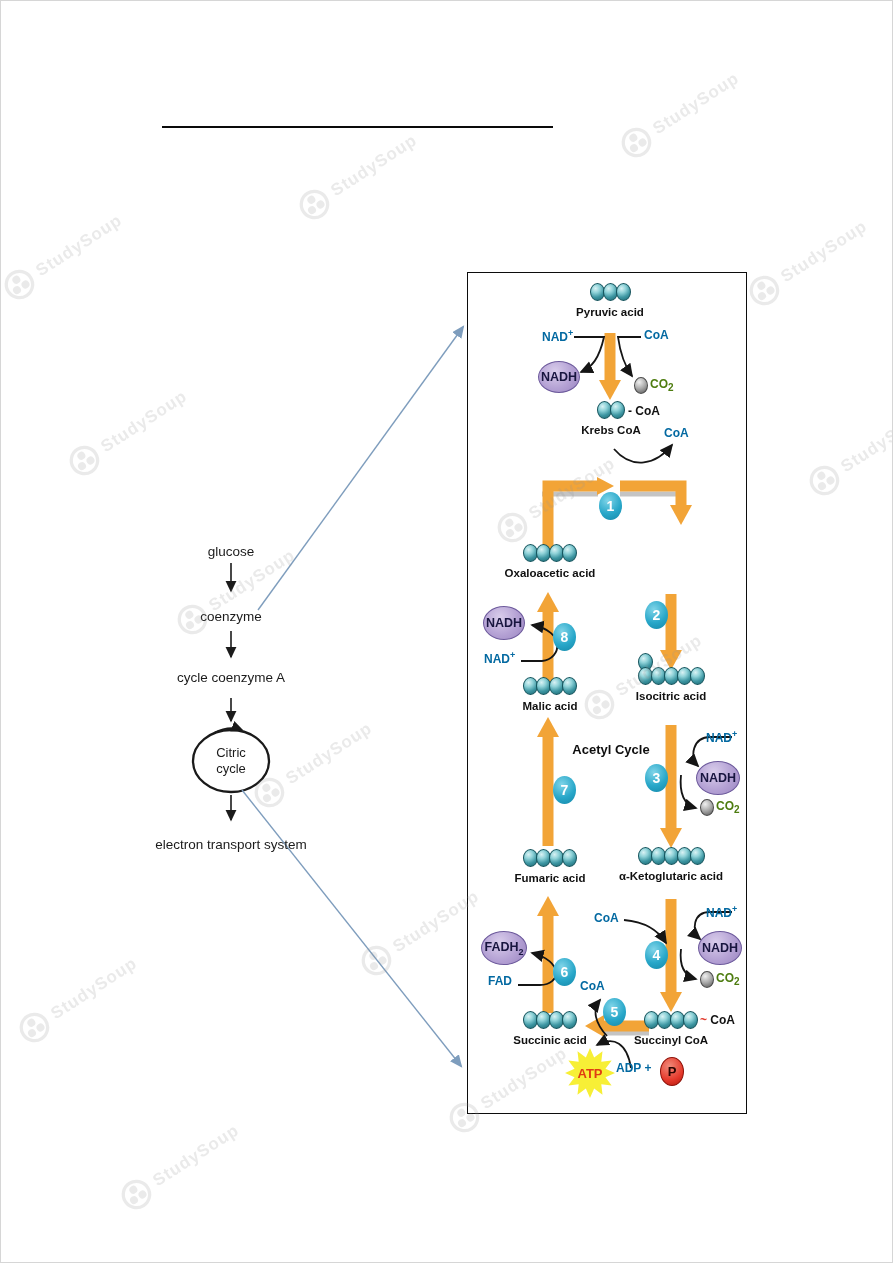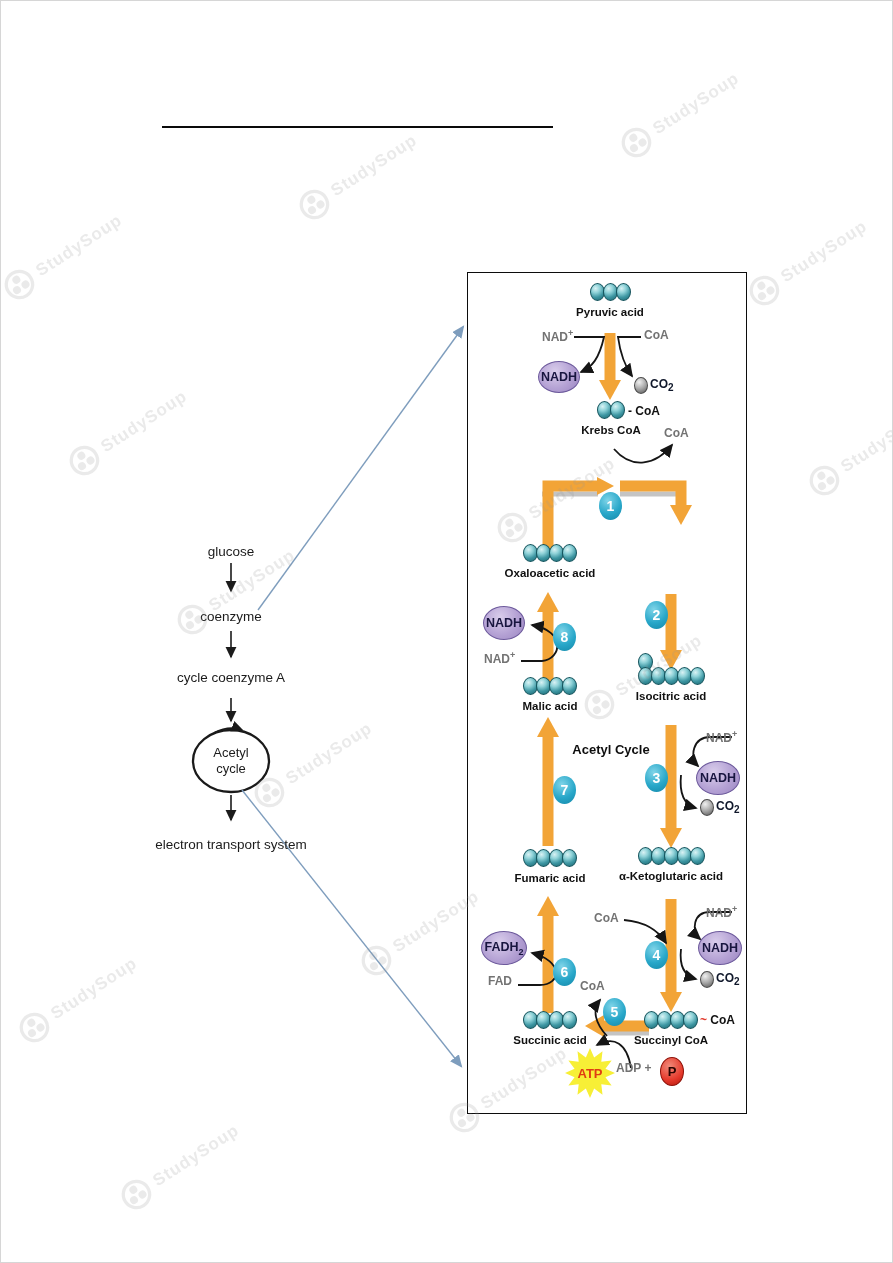--- a/index.html
+++ b/index.html
@@ -30,34 +30,34 @@
 
   .mol{position:absolute;display:flex;flex-direction:column;align-items:center;z-index:3;}
   .ballrow{display:flex;}
   .ballrow.top{margin-bottom:-4px;}
   .ball{width:15px;height:18px;border-radius:50%;box-sizing:border-box;
       background:radial-gradient(circle at 35% 28%, #d9f2f4 0%, #8fd2d8 30%, #3d96a2 62%, #1c6670 100%);
       border:1px solid #14535c;margin-left:-2px;flex:0 0 auto;}
   .ball:first-child{margin-left:0;}
   .mol-label{font-weight:bold;font-size:11.5px;margin-top:5px;white-space:nowrap;color:#101010;text-align:right;}
 
-  .blbl{position:absolute;font-weight:bold;font-size:12px;color:#737373;white-space:nowrap;z-index:3;}
+  .blbl{position:absolute;font-weight:bold;font-size:12px;color:#0369a1;white-space:nowrap;z-index:3;}
   .blbl sup{font-size:9px;}
 
   .step{position:absolute;width:23px;height:28px;border-radius:50%;z-index:4;
       background:radial-gradient(circle at 38% 30%, #7fd4e8, #28a7c9 55%, #1487a8);
       color:#fff;font-weight:bold;font-size:14px;display:flex;align-items:center;justify-content:center;}
 
   .cofactor{position:absolute;border-radius:50%;z-index:4;
       background:radial-gradient(circle at 40% 32%, #d9cdeb, #b4a1d4 55%, #9a85c0);
       border:1.5px solid #6d5a9c;display:flex;align-items:center;justify-content:center;
       font-weight:bold;font-size:12.5px;color:#18153f;box-sizing:border-box;}
   .cofactor sub{font-size:9px;}
 
-  .co2{position:absolute;display:flex;gap:2px;font-weight:bold;font-size:12px;color:#0f172a;z-index:3;}
+  .co2{position:absolute;display:flex;gap:2px;font-weight:bold;font-size:12px;color:#4d7c0f;z-index:3;}
   .gray-ball{width:14px;height:17px;border-radius:50%;flex:0 0 auto;box-sizing:border-box;
       background:radial-gradient(circle at 35% 28%, #f0f0f0, #a8a8a8 50%, #5d5d5d 95%);
       border:1px solid #4a4a4a;}
 
   .krebs-title{position:absolute;left:98px;top:469px;width:90px;text-align:center;
       font-weight:bold;font-size:13px;color:#0e0e0e;z-index:3;}
 
   .atp-star{position:absolute;left:97px;top:775px;width:50px;height:50px;background:#f7ef36;z-index:4;
       display:flex;align-items:center;justify-content:center;
       clip-path:polygon(100% 50%, 80.9% 58.3%, 93.3% 75%, 72.6% 72.6%, 75% 93.3%, 58.3% 80.9%, 50% 100%, 41.7% 80.9%, 25% 93.3%, 27.4% 72.6%, 6.7% 75%, 19.1% 58.3%, 0% 50%, 19.1% 41.7%, 6.7% 25%, 27.4% 27.4%, 25% 6.7%, 41.7% 19.1%, 50% 0%, 58.3% 19.1%, 75% 6.7%, 72.6% 27.4%, 93.3% 25%, 80.9% 41.7%);}
@@ -95,21 +95,21 @@
   <g stroke="#7e9dbd" stroke-width="1.4" fill="none">
     <path d="M258,610 L463,327" marker-end="url(#mblue)"></path>
     <path d="M242,790 L461,1066" marker-end="url(#mblue)"></path>
   </g>
 </svg>
 
 <div class="fc-label" style="left:151px;top:544px;width:160px">glucose</div>
 <div class="fc-label" style="left:151px;top:609px;width:160px">coenzyme</div>
 <div class="fc-label" style="left:151px;top:670px;width:160px">cycle coenzyme A</div>
 <div class="krebs-ellipse-label">
-  <div>Acetyl</div>
+  <div>Citric</div>
   <div>cycle</div>
 </div>
 <div class="fc-label" style="left:131px;top:837px;width:200px">electron transport system</div>
 
 <div class="diagram-box">
 
   <svg class="box-svg" width="278" height="840">
     <defs>
       <marker id="mk" markerWidth="9" markerHeight="8" refX="6.5" refY="3.5" orient="auto">
         <path d="M0,0 L7.5,3.5 L0,7 Z" fill="#151515"></path>

